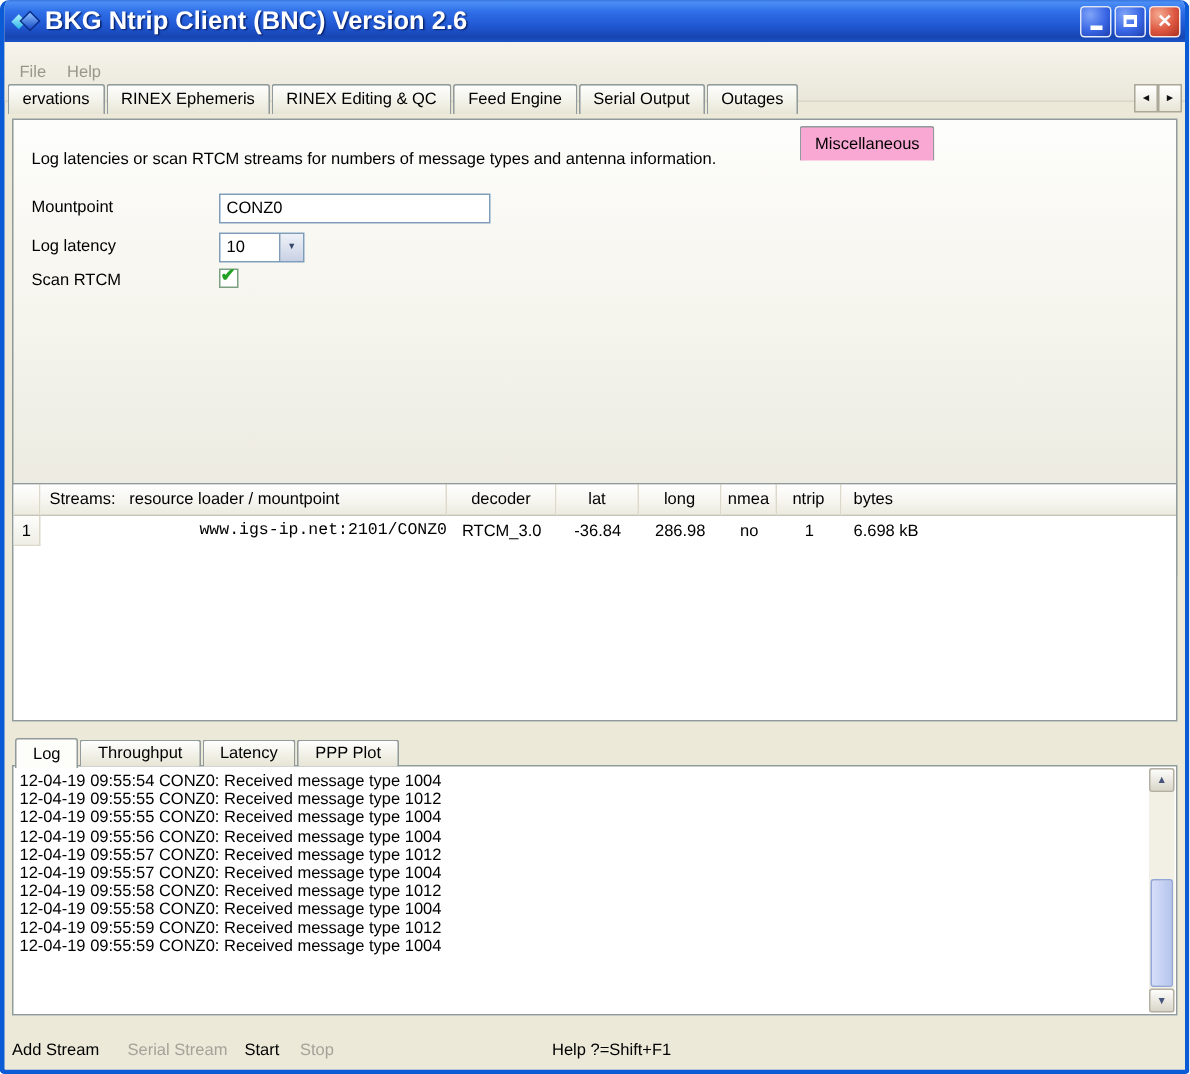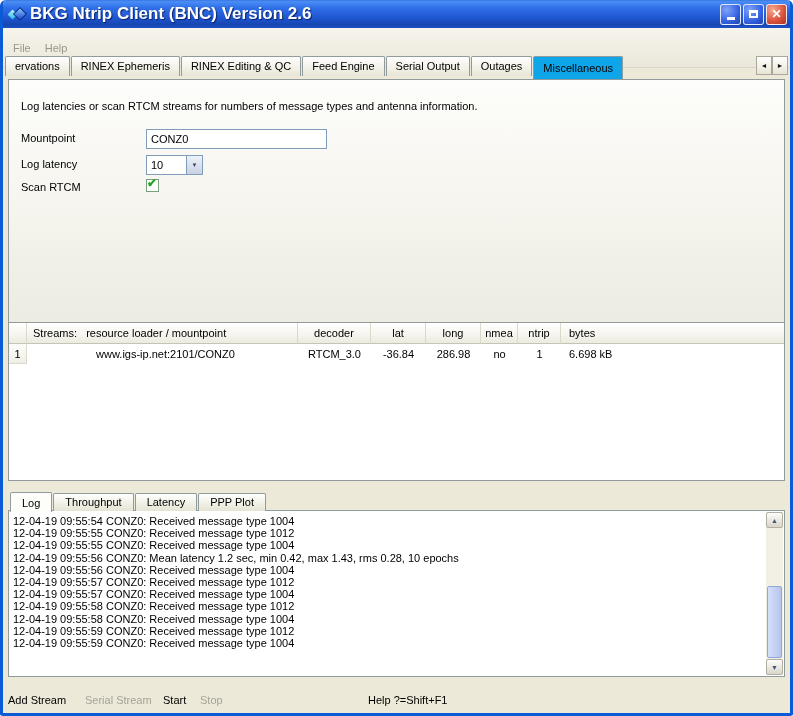--- a/index.html
+++ b/index.html
@@ -36,22 +36,22 @@
     display:flex; align-items:center; padding:0 3px; }
   .menu-item { padding:2px 7px; color:#99968b; }
 
   
   .tabbar { position:absolute; top:56px; left:2px; right:2px; height:23px;
     display:flex; align-items:flex-start; white-space:nowrap; }
   .tab { height:20px; padding:3px 9px 0; border:1px solid #919b9c; border-bottom:none;
     border-radius:2px 2px 0 0; margin-right:1px;
     background:linear-gradient(180deg,#fefefe,#f2f1e7 60%,#e7e5d6); }
   .tab:first-child { border-left:none; border-radius:0 2px 0 0; padding-left:5px; }
-  .tab.active { height:23px; padding-top:5px; background:#0ea5e9; margin-bottom:-1px;
-    position:relative; z-index:3; }
+  .tab.active { height:23px; padding-top:5px; background:#f9a8d4; margin-bottom:-1px;
+    position:relative; z-index:3;margin-top:28px; }
   .tab-scroll { order:99; margin-left:auto; display:flex; gap:0; margin-bottom:1px; }
   .tab-scroll .sbtn { width:16px; height:19px; border:1px solid #aca899; background:linear-gradient(#ffffff,#e8e5d6);
     font-size:7px; color:#111; display:flex; align-items:center; justify-content:center; padding:0; }
 
   
   .panel { position:absolute; left:5px; right:5px; top:79px; height:305px;
     border:1px solid #919b9c;
     background:linear-gradient(180deg,#fdfdfb 0%,#f7f6f0 35%,#efeee5 70%,#e8e6da 100%); }
   .desc { position:absolute; left:12px; top:20px; }
   .form-label { position:absolute; left:12px; }
@@ -75,21 +75,21 @@
     border:1px solid #919b9c; background:#fff; overflow:hidden; }
   .streams-grid { display:grid; grid-template-columns:18px 271px 73px 55px 55px 37px 43px 1fr; }
   .sh { height:21px; line-height:20px; text-align:center; white-space:pre; overflow:hidden;
     background:linear-gradient(180deg,#ffffff,#f6f5ef 55%,#ecebe0);
     border-right:1px solid #dcd8ca; border-bottom:1px solid #c7c3b5; }
   .sh.first { text-align:left; padding-left:6px; }
   .sh.last { text-align:left; padding-left:8px; border-right:none; }
   .sc { height:20px; line-height:20px; text-align:center; white-space:nowrap; overflow:hidden; }
   .sc.gutter { background:linear-gradient(180deg,#fdfdfb,#efeee6);
     border-right:1px solid #dcd8ca; border-bottom:1px solid #dcd8ca; }
-  .sc.mount { text-align:center; padding-left:6px; }
+  .sc.mount { text-align:right; padding-left:6px;font-family:Liberation Mono, monospace; }
   .sc.bytes { text-align:left; padding-left:8px; }
 
   
   .btabs { position:absolute; left:7px; top:491px; height:20px; display:flex; align-items:flex-end; z-index:2; }
   .btab { height:18px; padding:2px 11px 0; border:1px solid #919b9c; border-bottom:none;
     border-radius:2px 2px 0 0; margin-right:1px;
     background:linear-gradient(180deg,#fefefe,#f0efe4 60%,#e6e4d5); }
   .btab.active { height:20px; padding-top:4px; background:#fdfdfa; margin-bottom:-1px; position:relative; z-index:3; }
   .logframe { position:absolute; left:5px; right:5px; top:510px; height:167px;
     border:1px solid #919b9c; background:#fff; }
@@ -228,21 +228,20 @@
 
   <div class="logframe">
     <div class="logtext">
 
         <div class="log-line">12-04-19 09:55:54 CONZ0: Received message type 1004</div>
 
         <div class="log-line">12-04-19 09:55:55 CONZ0: Received message type 1012</div>
 
         <div class="log-line">12-04-19 09:55:55 CONZ0: Received message type 1004</div>
 
-        <div class="log-line">12-04-19 09:55:56 CONZ0: Mean latency 1.2 sec, min 0.42, max 1.43, rms 0.28, 10 epochs</div>
 
 
         <div class="log-line">12-04-19 09:55:56 CONZ0: Received message type 1004</div>
 
         <div class="log-line">12-04-19 09:55:57 CONZ0: Received message type 1012</div>
 
         <div class="log-line">12-04-19 09:55:57 CONZ0: Received message type 1004</div>
 
         <div class="log-line">12-04-19 09:55:58 CONZ0: Received message type 1012</div>
 

